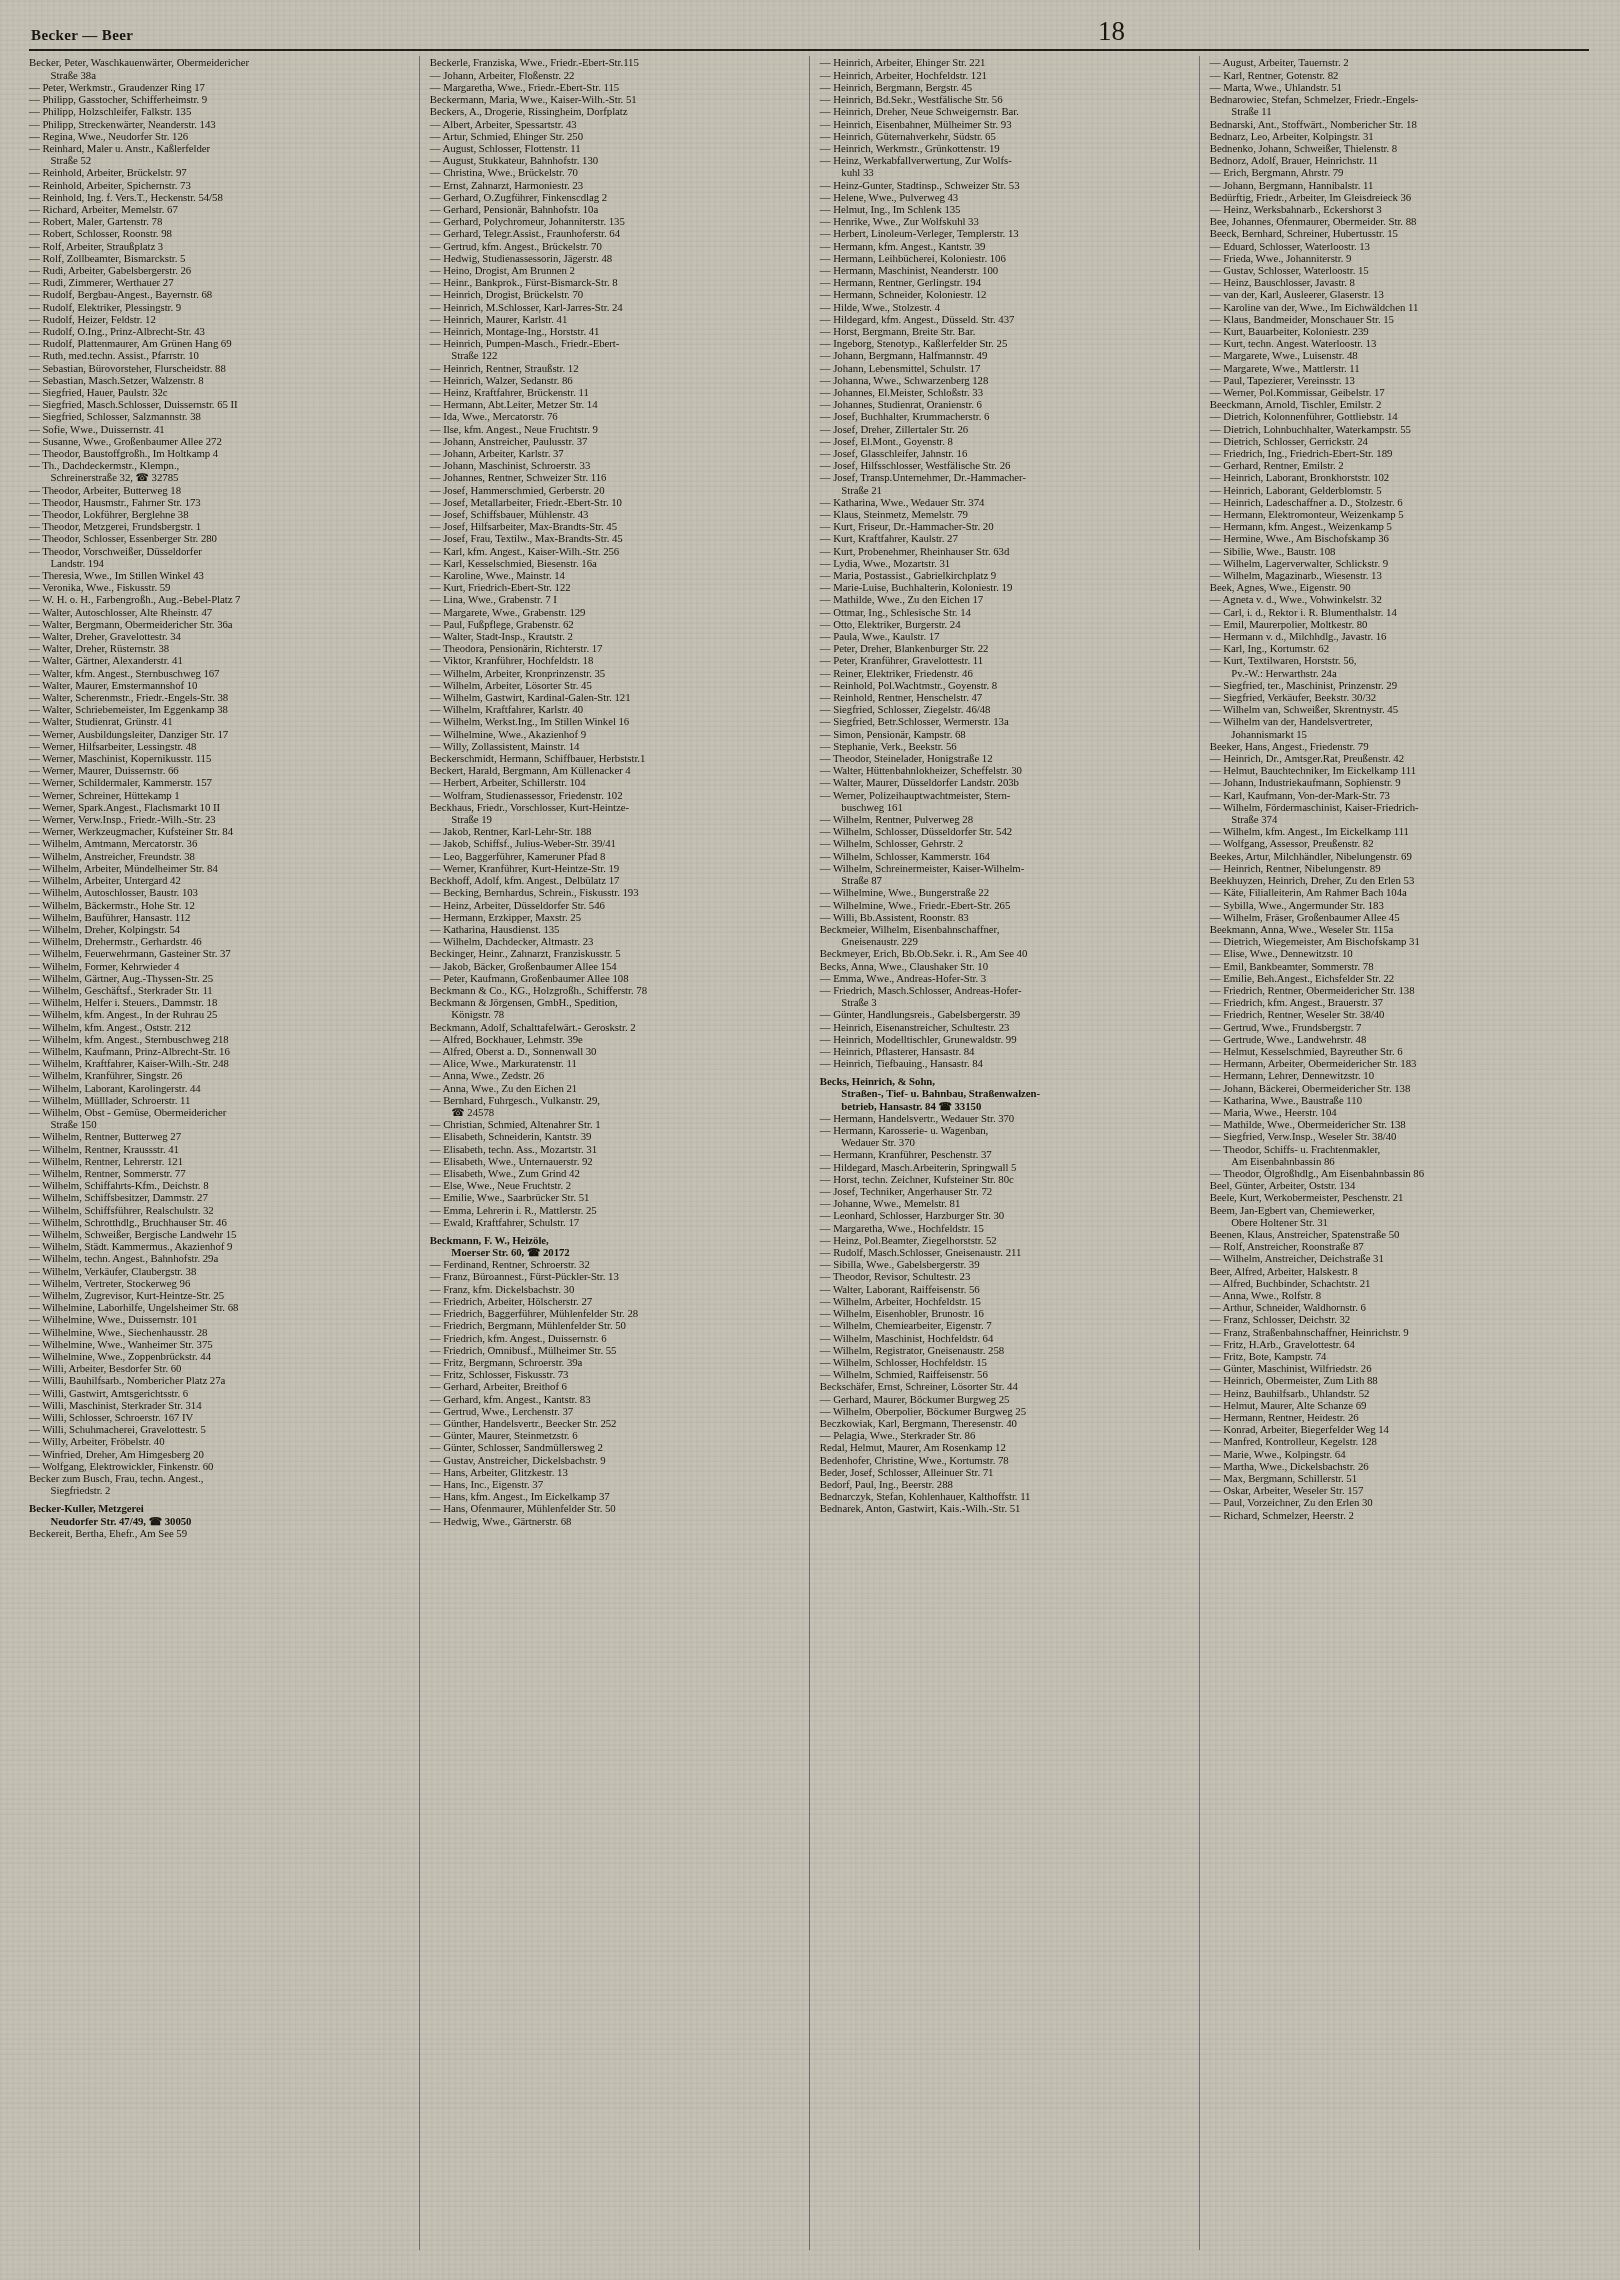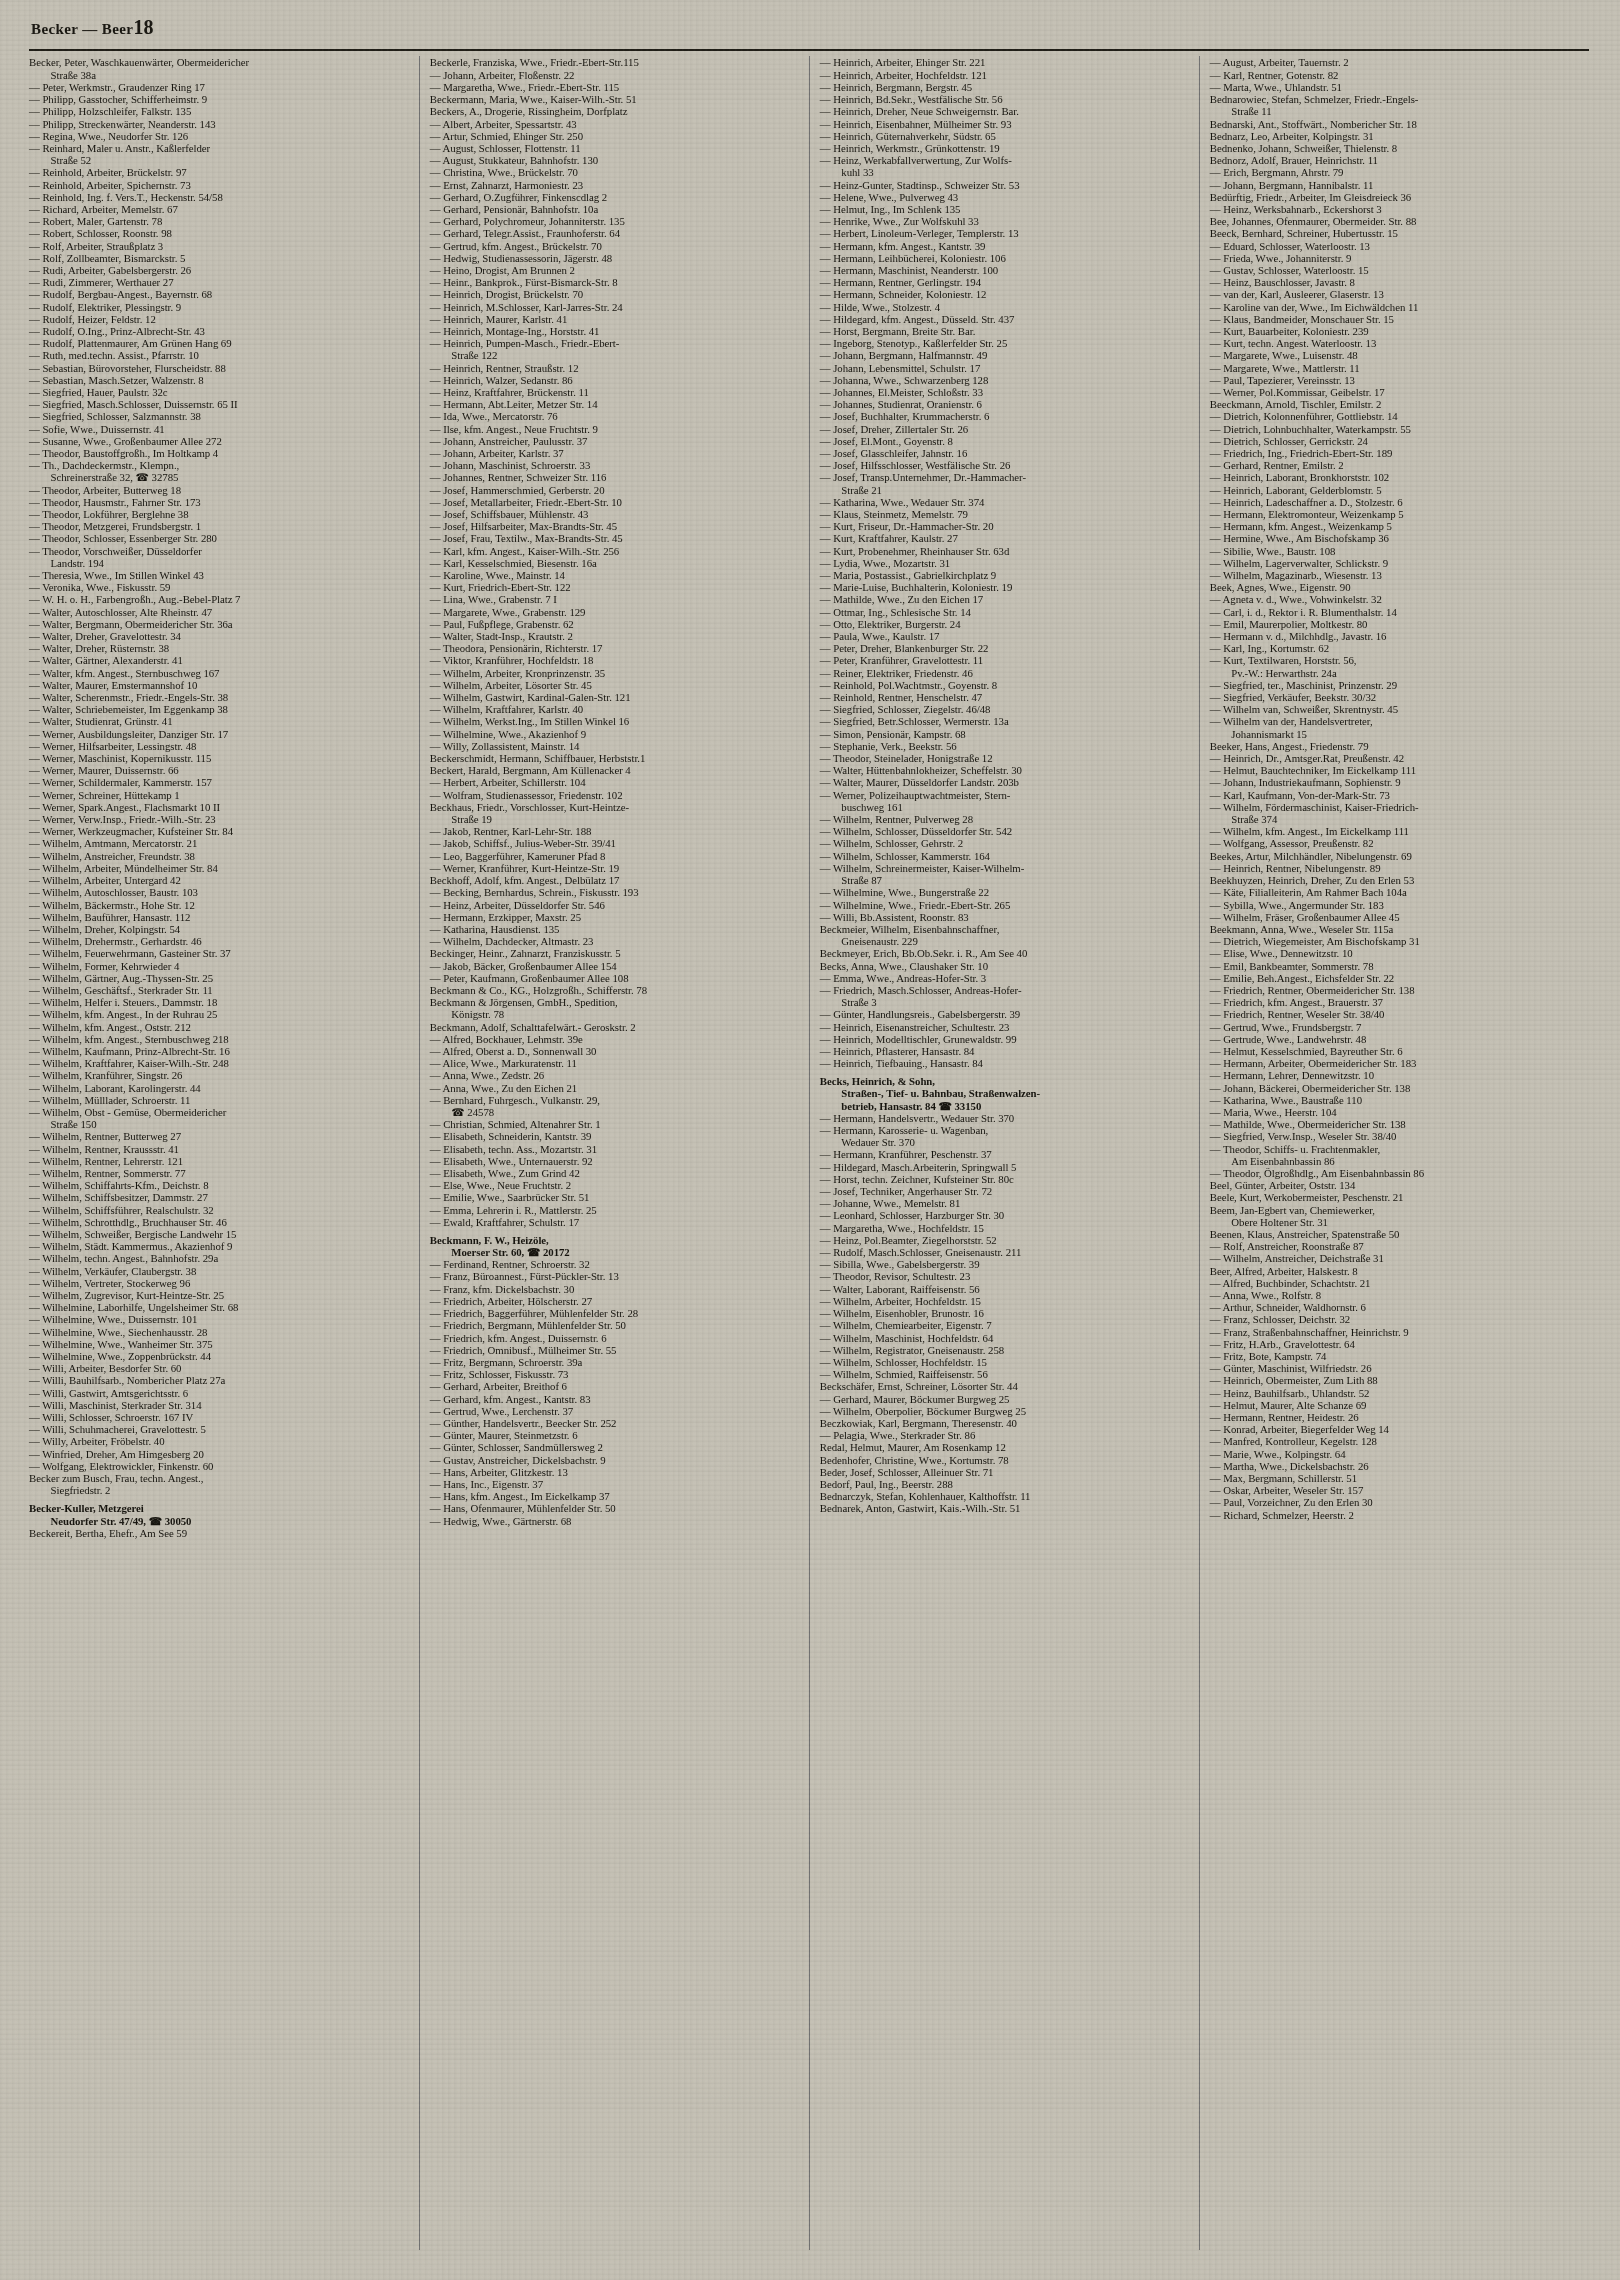--- a/index.html
+++ b/index.html
@@ -41,23 +41,23 @@
     padding: 0 5.9px 0 2px;
   }
   .hdr-left {
     font-size: 15px;
     font-weight: bold;
     letter-spacing: 0.4px;
     color: #17150f;
   }
   .hdr-center {
     flex: 1;
-    text-align: left;
-    font-size: 20px;
-    font-weight: bold;
+    text-align: right;
+    font-size: 27px;
+    font-weight: normal;
     color: #17150f;
     padding-right: 458px;
   }
   .rule {
     border-bottom: 2px solid #211f18;
     margin: 0 0 5.9px 0;
   }
   .columns {
     display: flex;
     height: 2194px;
@@ -165,21 +165,21 @@
           <div class="entry">— Walter, Studienrat, Grünstr. 41</div>
           <div class="entry">— Werner, Ausbildungsleiter, Danziger Str. 17</div>
           <div class="entry">— Werner, Hilfsarbeiter, Lessingstr. 48</div>
           <div class="entry">— Werner, Maschinist, Kopernikusstr. 115</div>
           <div class="entry">— Werner, Maurer, Duissernstr. 66</div>
           <div class="entry">— Werner, Schildermaler, Kammerstr. 157</div>
           <div class="entry">— Werner, Schreiner, Hüttekamp 1</div>
           <div class="entry">— Werner, Spark.Angest., Flachsmarkt 10 II</div>
           <div class="entry">— Werner, Verw.Insp., Friedr.-Wilh.-Str. 23</div>
           <div class="entry">— Werner, Werkzeugmacher, Kufsteiner Str. 84</div>
-          <div class="entry">— Wilhelm, Amtmann, Mercatorstr. 21</div>
+          <div class="entry">— Wilhelm, Amtmann, Mercatorstr. 36</div>
           <div class="entry">— Wilhelm, Anstreicher, Freundstr. 38</div>
           <div class="entry">— Wilhelm, Arbeiter, Mündelheimer Str. 84</div>
           <div class="entry">— Wilhelm, Arbeiter, Untergard 42</div>
           <div class="entry">— Wilhelm, Autoschlosser, Baustr. 103</div>
           <div class="entry">— Wilhelm, Bäckermstr., Hohe Str. 12</div>
           <div class="entry">— Wilhelm, Bauführer, Hansastr. 112</div>
           <div class="entry">— Wilhelm, Dreher, Kolpingstr. 54</div>
           <div class="entry">— Wilhelm, Drehermstr., Gerhardstr. 46</div>
           <div class="entry">— Wilhelm, Feuerwehrmann, Gasteiner Str. 37</div>
           <div class="entry">— Wilhelm, Former, Kehrwieder 4</div>

